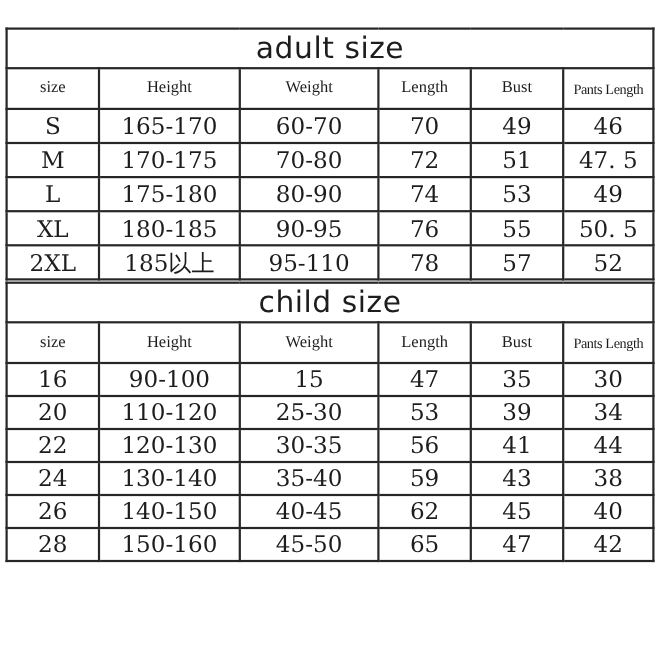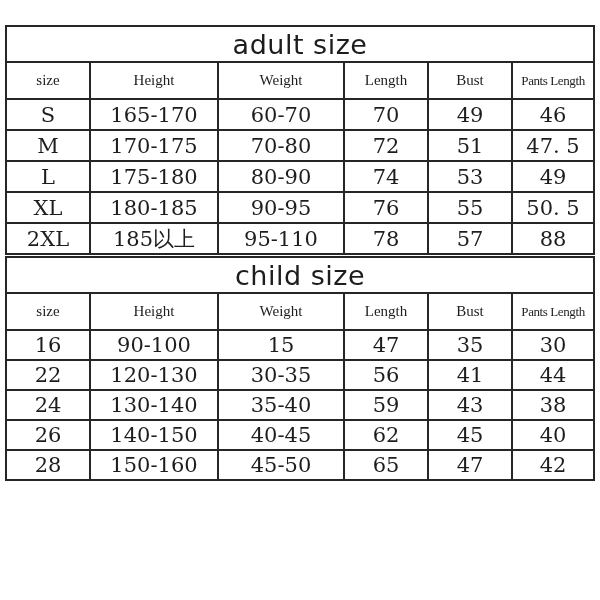--- a/index.html
+++ b/index.html
@@ -87,21 +87,21 @@
           <td>76</td>
           <td>55</td>
           <td>50. 5</td>
       </tr>
       <tr class="data">
         <td>2XL</td>
           <td>185以上</td>
           <td>95-110</td>
           <td>78</td>
           <td>57</td>
-          <td>88</td>
+          <td>52</td>
       </tr>
     </tbody>
   </table>
 
   <table class="size-table" id="child-table">
     <colgroup>
       <col style="width:84px">
         <col style="width:128px">
         <col style="width:126px">
       <col style="width:84px">
@@ -120,20 +120,28 @@
         <td>Bust</td>
         <td class="ph">Pants Length</td>
       </tr>
       <tr class="data">
         <td>16</td>
           <td>90-100</td>
           <td>15</td>
           <td>47</td>
           <td>35</td>
           <td>30</td>
+      </tr>
+      <tr class="data">
+        <td>20</td>
+          <td>110-120</td>
+          <td>25-30</td>
+          <td>53</td>
+          <td>39</td>
+          <td>34</td>
       </tr>
       <tr class="data">
         <td>22</td>
           <td>120-130</td>
           <td>30-35</td>
           <td>56</td>
           <td>41</td>
           <td>44</td>
       </tr>
       <tr class="data">

